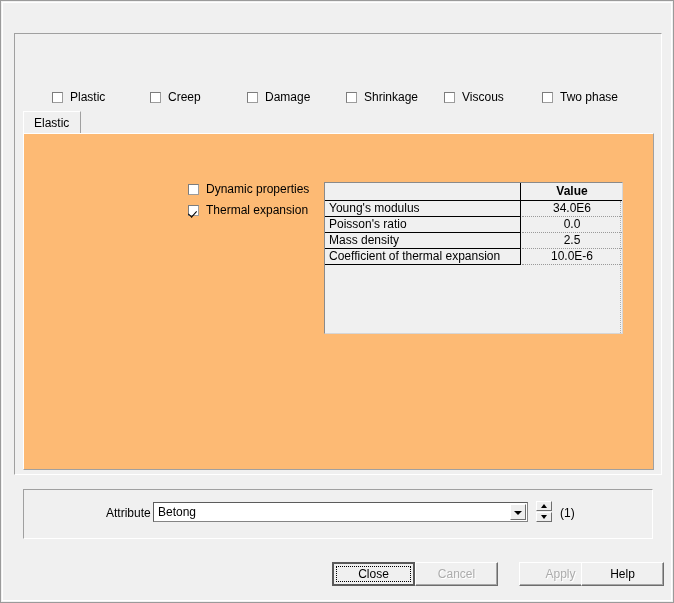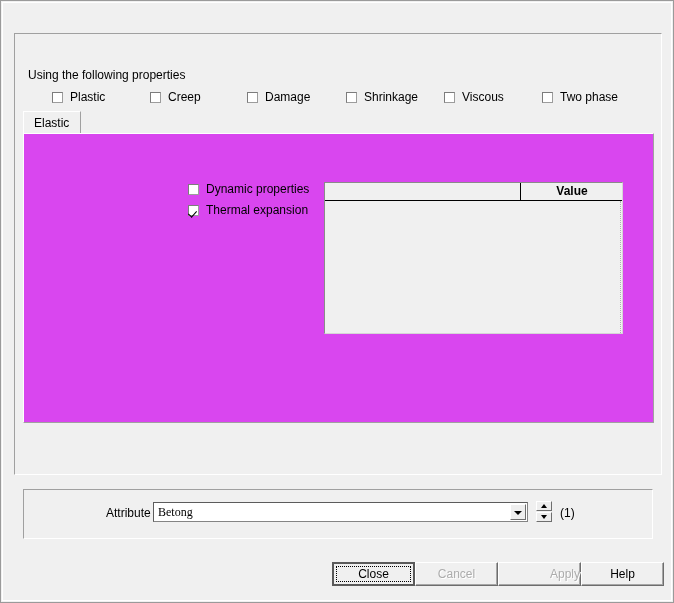--- a/index.html
+++ b/index.html
@@ -169,26 +169,26 @@
     top: 2px;
     width: 1px;
     height: 19px;
     background: #a0a0a0;
   }
   #tab-panel {
     position: absolute;
     left: 8px;
     top: 99px;
     width: 631px;
-    height: 290px;
+    height: 337px;
     border: 1px solid #a0a0a0;
     border-top-color: #ffffff;
     border-left-color: #ffffff;
     box-sizing: border-box;
-    background: #d946ef;
+    background: #fdba74;
   }
 
   
   #prop-table {
     position: absolute;
     left: 300px;
     top: 48px;
     width: 299px;
     height: 152px;
     background: #f0f0f0;
@@ -301,21 +301,20 @@
     left: 129px;
     top: 12px;
     width: 375px;
     height: 20px;
     background: #ffffff;
     border: 1px solid #848484;
     border-top-color: #5c5c5c;
     border-left-color: #5c5c5c;
     box-sizing: border-box;
     cursor: default;
-    font-family: Liberation Serif, serif;
   }
   #attribute-value {
     position: absolute;
     left: 4px;
     top: 2px;
     font-size: 12px;
     line-height: 15px;
     white-space: nowrap;
   }
   #attribute-arrow {
@@ -408,33 +407,32 @@
     border: 1px dotted #000000;
     box-sizing: border-box;
     pointer-events: none;
   }
   .dlg-button.disabled {
     color: #acacac;
     text-shadow: 1px 1px 0 #ffffff;
   }
   #btn-close { left: 331px; }
   #btn-cancel { left: 414px; }
-  #btn-apply { left: 497px; text-align: right; }
+  #btn-apply { left: 518px; }
   #btn-help { left: 580px; }
 </style>
 </head>
 <body>
 
 <div id="window">
   <div id="window-frame-inner"></div>
 
 
   <div id="client">
 
-    <div class="static-label" id="using-label">Using the following properties</div>
 
     <div class="checkbox-item" style="left:37px; top:56px;">
       <span class="cb-box"></span>
       <span class="cb-label">Plastic</span>
     </div>
     <div class="checkbox-item" style="left:135px; top:56px;">
       <span class="cb-box"></span>
       <span class="cb-label">Creep</span>
     </div>
     <div class="checkbox-item" style="left:232px; top:56px;">
@@ -469,20 +467,38 @@
       </div>
       <div class="checkbox-item" style="left:164px; top:69px;">
         <span class="cb-box checked"></span>
         <span class="cb-label">Thermal expansion</span>
       </div>
 
       <div id="prop-table">
         <div class="thead">
           <div class="th-name"></div>
           <div class="th-value">Value</div>
+        </div>
+        <div class="tbody">
+          <div class="prop-row">
+            <div class="cell-name">Young's modulus</div>
+            <div class="cell-value">34.0E6</div>
+          </div>
+          <div class="prop-row">
+            <div class="cell-name">Poisson's ratio</div>
+            <div class="cell-value">0.0</div>
+          </div>
+          <div class="prop-row">
+            <div class="cell-name">Mass density</div>
+            <div class="cell-value">2.5</div>
+          </div>
+          <div class="prop-row">
+            <div class="cell-name">Coefficient of thermal expansion</div>
+            <div class="cell-value">10.0E-6</div>
+          </div>
         </div>
         <div class="tbody-rule"></div>
       </div>
 
     </div>
   </div>
 
   <div id="attribute-group">
     <div id="attribute-label">Attribute</div>
     <div id="attribute-combo">

